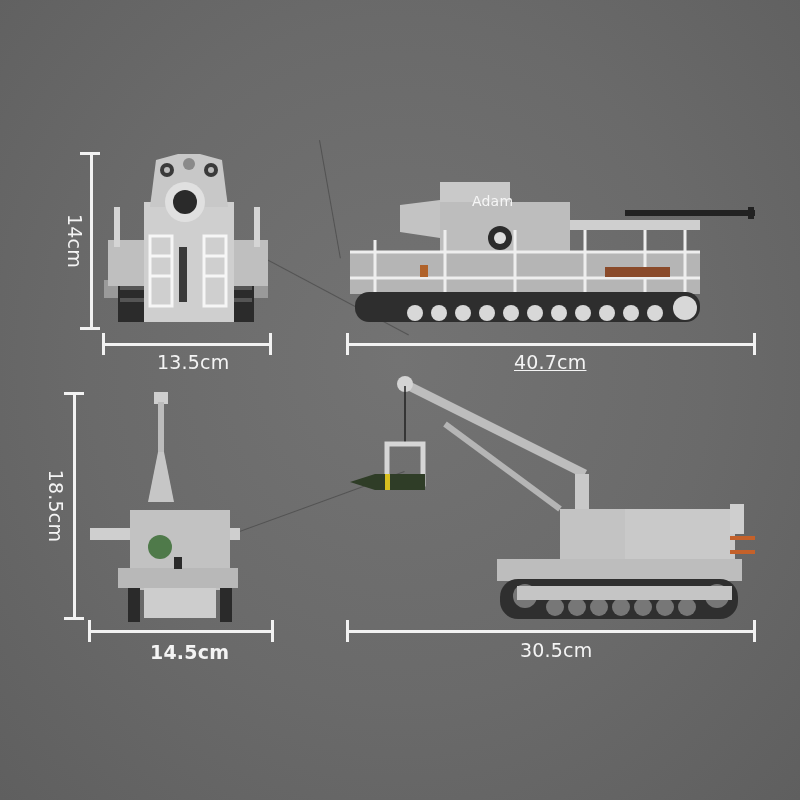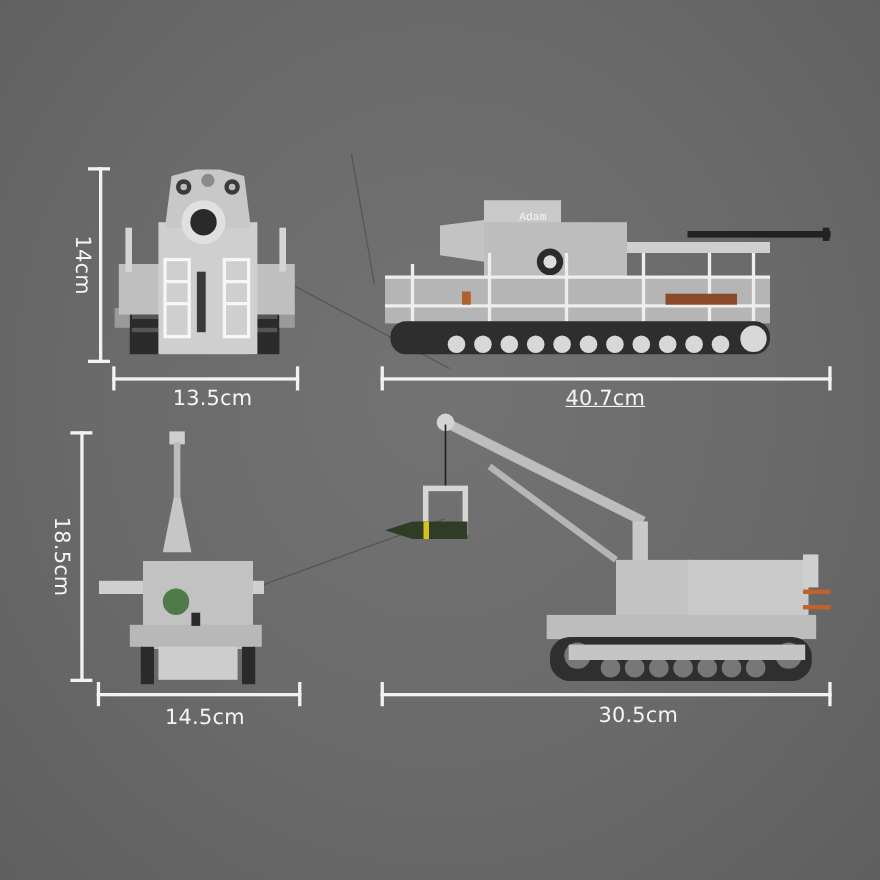--- a/index.html
+++ b/index.html
@@ -118,21 +118,21 @@
             <circle cx="190" cy="133" r="8"></circle>
           <circle cx="214" cy="133" r="8"></circle>
             <circle cx="238" cy="133" r="8"></circle>
             <circle cx="262" cy="133" r="8"></circle>
           <circle cx="286" cy="133" r="8"></circle>
             <circle cx="310" cy="133" r="8"></circle>
             <circle cx="340" cy="128" r="12"></circle>
         </g>
       </svg>
     </div>
-    <div class="dim-label" style="left:472px;top:193px;font-size:10px;color:#f6f6f6;font-family:Liberation Mono, monospace;">Adam</div>
+    <div class="dim-label" style="left:472px;top:193px;font-size:14px;color:#f6f6f6;">Adam</div>
 
     <div class="dim-line" style="left:346px;top:343px;width:410px;height:3px;"></div>
     <div class="dim-line" style="left:346px;top:333px;width:3px;height:22px;"></div>
     <div class="dim-line" style="left:753px;top:333px;width:3px;height:22px;"></div>
     <div class="dim-label" style="left:514px;top:351px;text-decoration:underline;">40.7cm</div>
   </div>
 
   <div>
     <div class="dim-line" style="left:73px;top:392px;width:3px;height:228px;"></div>
     <div class="dim-line" style="left:64px;top:392px;width:20px;height:3px;"></div>
@@ -151,21 +151,21 @@
         <rect x="40" y="196" width="12" height="34" fill="#2a2a2a"></rect>
         <rect x="132" y="196" width="12" height="34" fill="#2a2a2a"></rect>
         <rect x="56" y="196" width="72" height="30" fill="#cdcdcd"></rect>
         <rect x="86" y="165" width="8" height="12" fill="#2a2a2a"></rect>
       </svg>
     </div>
 
     <div class="dim-line" style="left:88px;top:630px;width:186px;height:3px;"></div>
     <div class="dim-line" style="left:88px;top:620px;width:3px;height:22px;"></div>
     <div class="dim-line" style="left:271px;top:620px;width:3px;height:22px;"></div>
-    <div class="dim-label" style="left:150px;top:641px;">14.5cm</div>
+    <div class="dim-label" style="left:150px;top:641px;font-weight:bold;">14.5cm</div>
   </div>
 
   <div>
     <div class="model" style="left:345px;top:374px;">
       <svg width="415" height="250" viewBox="0 0 415 250">
         <line x1="60" y1="10" x2="240" y2="100" stroke="#bdbdbd" stroke-width="9"></line>
         <line x1="100" y1="50" x2="215" y2="135" stroke="#b5b5b5" stroke-width="6"></line>
         <circle cx="60" cy="10" r="8" fill="#d4d4d4"></circle>
         <line x1="60" y1="12" x2="60" y2="70" stroke="#222" stroke-width="1.5"></line>
         <rect x="42" y="70" width="36" height="40" fill="none" stroke="#d6d6d6" stroke-width="5"></rect>
@@ -190,15 +190,15 @@
             <circle cx="342" cy="233" r="9"></circle>
             <circle cx="372" cy="222" r="12"></circle>
         </g>
         <rect x="172" y="212" width="215" height="14" fill="#c5c5c5"></rect>
       </svg>
     </div>
 
     <div class="dim-line" style="left:346px;top:630px;width:410px;height:3px;"></div>
     <div class="dim-line" style="left:346px;top:620px;width:3px;height:22px;"></div>
     <div class="dim-line" style="left:753px;top:620px;width:3px;height:22px;"></div>
-    <div class="dim-label" style="left:520px;top:639px;margin-left:24px;">30.5cm</div>
+    <div class="dim-label" style="left:520px;top:639px;">30.5cm</div>
   </div>
 </div>
 
 </body></html>

